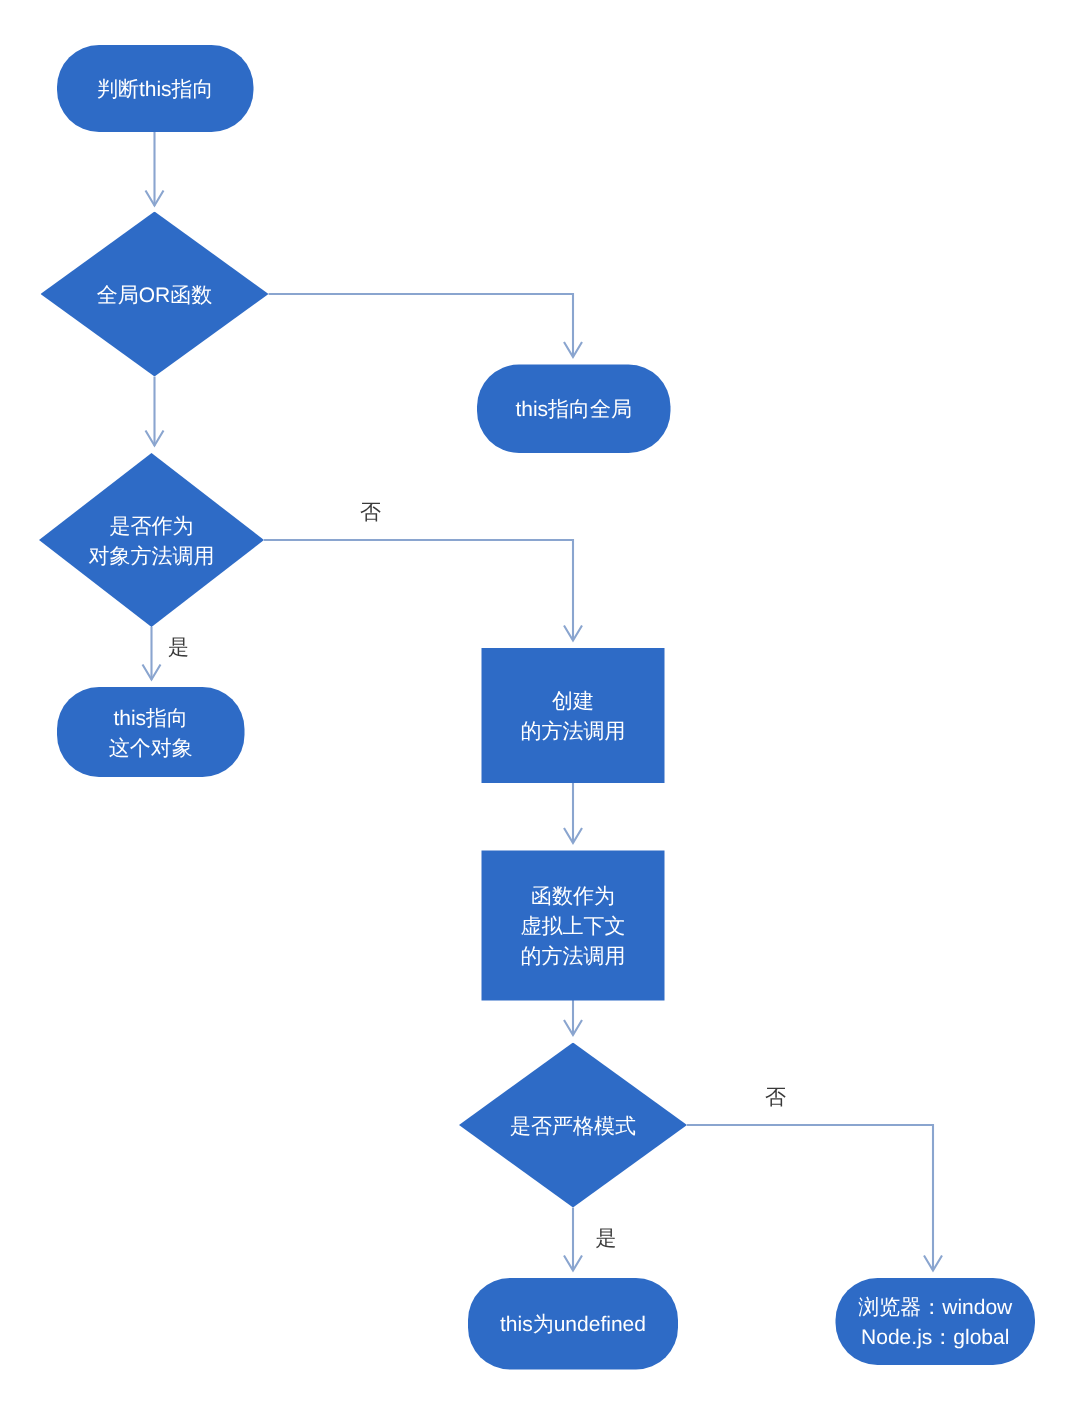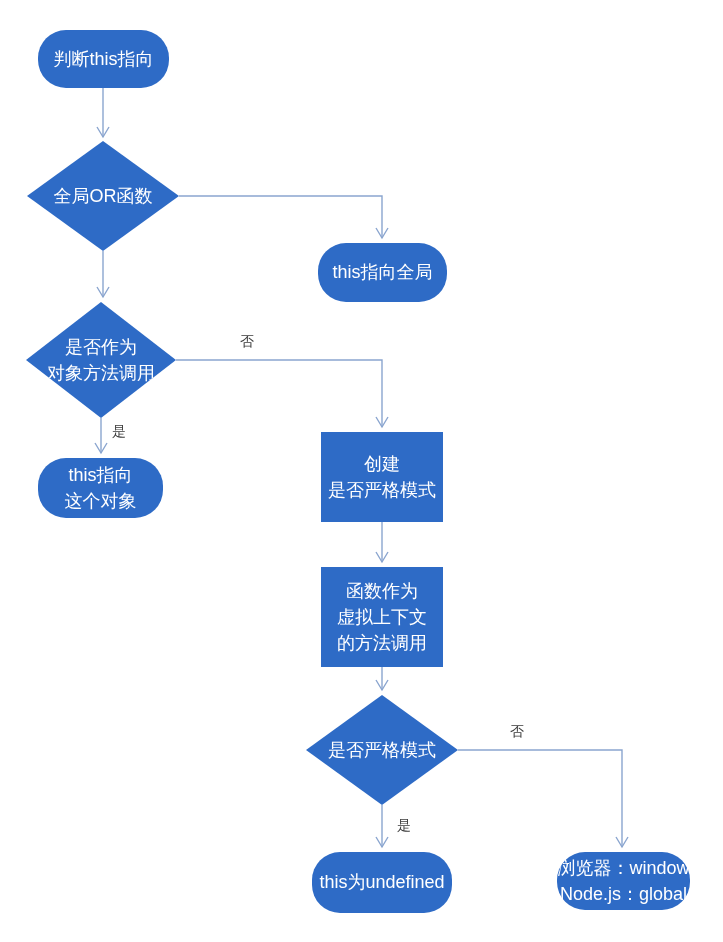--- a/index.html
+++ b/index.html
@@ -27,21 +27,21 @@
     width: 723px; height: 942px;
   }
   .node {
     position: absolute;
     display: flex;
     align-items: center;
     justify-content: center;
     text-align: center;
     background: var(--node-fill);
     color: var(--node-text);
-    font-size: 18px;
+    font-size: 14px;
     line-height: 1.45;
     box-sizing: border-box;
   }
   .node .label { white-space: pre-line; }
   .stadium { border-radius: 28px; }
   .process { border-radius: 0; }
   .diamond {
     clip-path: polygon(50% 0, 100% 50%, 50% 100%, 0 50%);
     border-radius: 0;
     text-align: center;
@@ -114,21 +114,21 @@
 对象方法调用</span>
   </div>
 
   <div class="node stadium n-object">
     <span class="label">this指向
 这个对象</span>
   </div>
 
   <div class="node process n-create">
     <span class="label">创建
-是否严格模式</span>
+的方法调用</span>
   </div>
 
   <div class="node process n-fncall">
     <span class="label">函数作为
 虚拟上下文
 的方法调用</span>
   </div>
 
   <div class="node diamond n-d3">
     <span class="label">是否严格模式</span>

